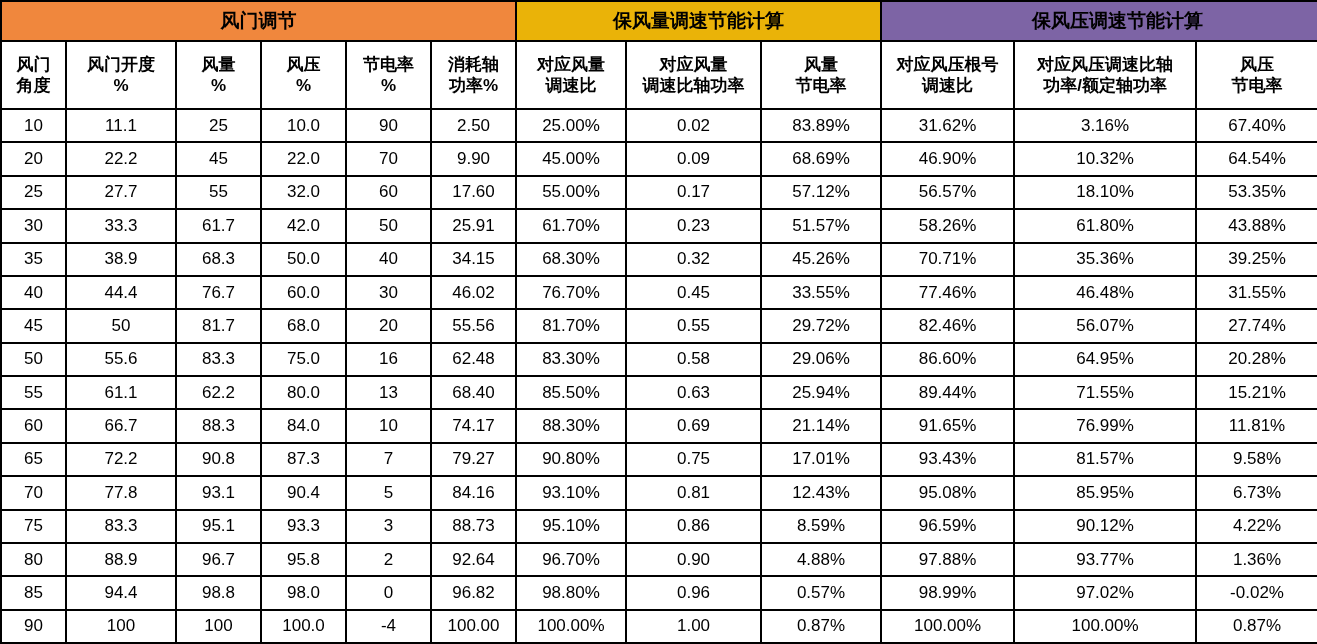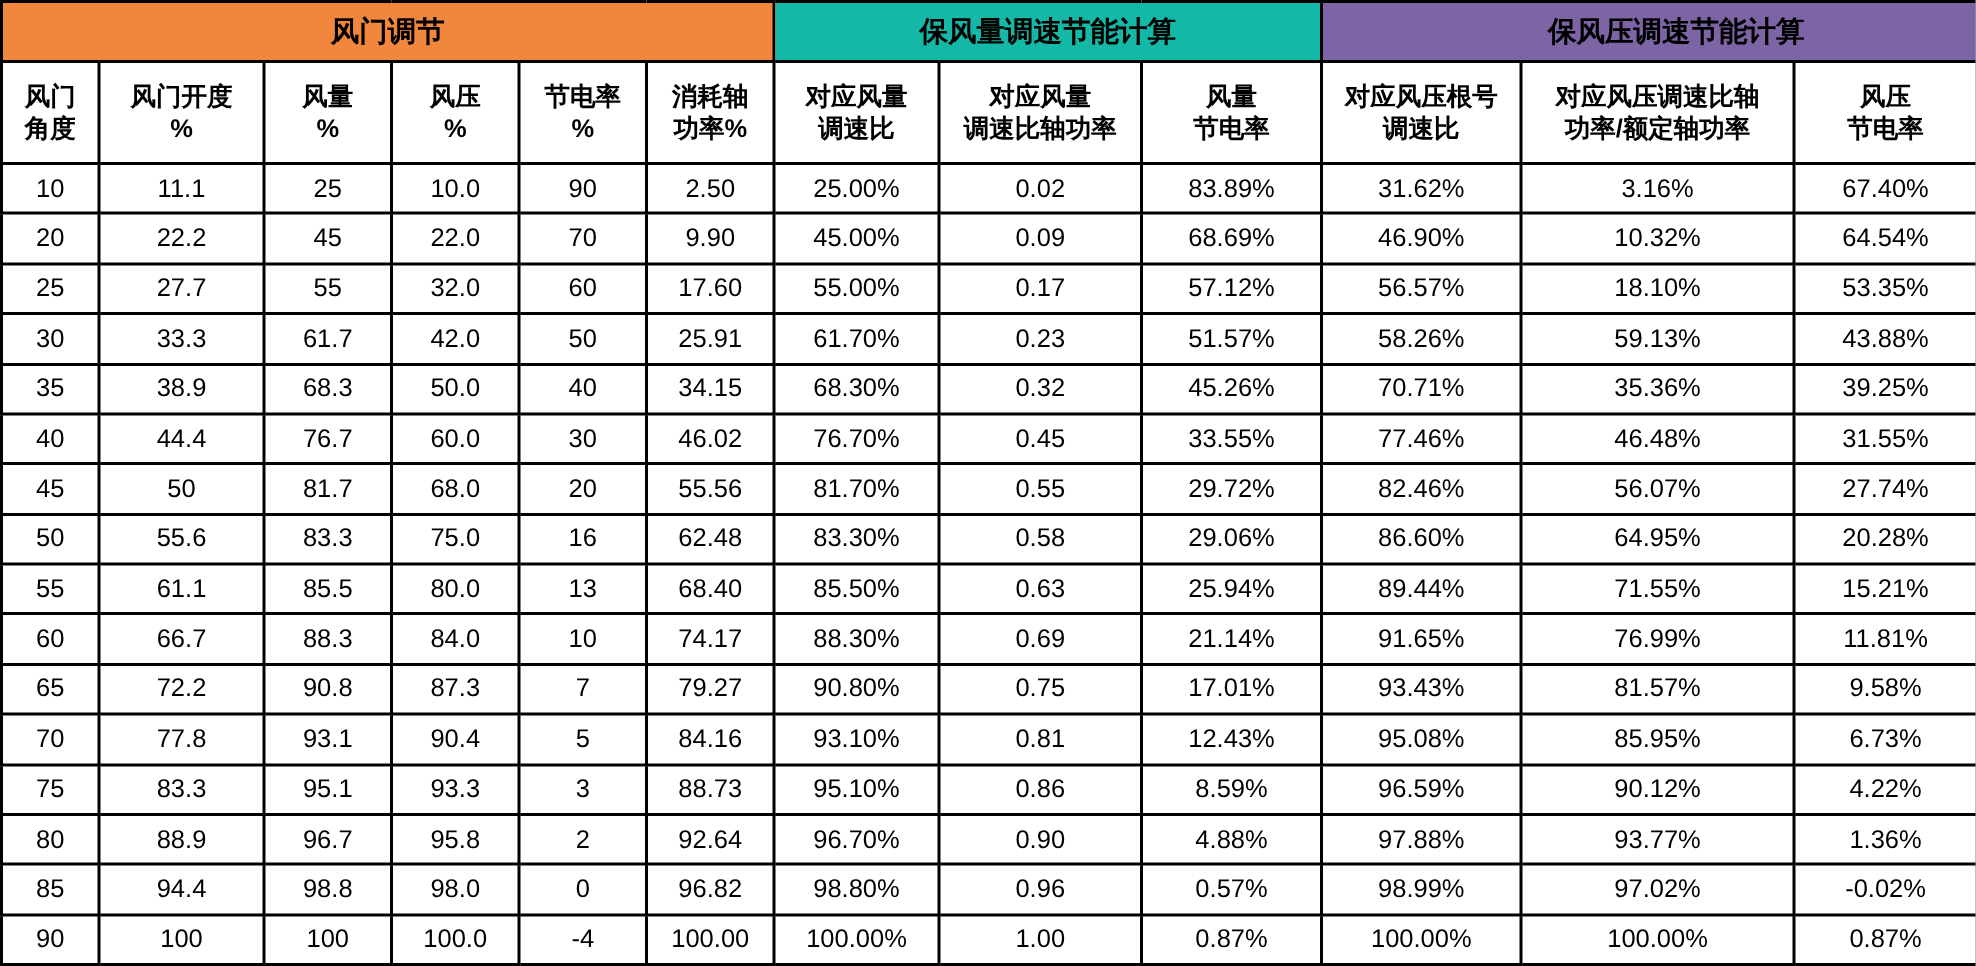--- a/index.html
+++ b/index.html
@@ -58,21 +58,21 @@
       <col style="width: 110px;">
       <col style="width: 135px;">
       <col style="width: 120px;">
       <col style="width: 133px;">
       <col style="width: 182px;">
       <col style="width: 122px;">
     </colgroup>
   <thead>
     <tr class="group-row">
         <th colspan="6" style="background: rgb(240, 135, 61);">风门调节</th>
-        <th colspan="3" style="background: #14b8a6;">保风量调速节能计算</th>
+        <th colspan="3" style="background: #eab308;">保风量调速节能计算</th>
         <th colspan="3" style="background: rgb(125, 100, 165); padding-left: 36px;">保风压调速节能计算</th>
       </tr>
     <tr class="colhead-row">
         <th>风门
 角度</th>
         <th>风门开度
 %</th>
         <th>风量
 %</th>
         <th>风压
@@ -142,21 +142,21 @@
         <td>30</td>
         <td>33.3</td>
         <td>61.7</td>
         <td>42.0</td>
         <td>50</td>
         <td>25.91</td>
         <td>61.70%</td>
         <td>0.23</td>
         <td>51.57%</td>
         <td>58.26%</td>
-        <td>59.13%</td>
+        <td>61.80%</td>
         <td>43.88%</td>
       </tr>
       <tr>
         <td>35</td>
         <td>38.9</td>
         <td>68.3</td>
         <td>50.0</td>
         <td>40</td>
         <td>34.15</td>
         <td>68.30%</td>
@@ -204,21 +204,21 @@
         <td>83.30%</td>
         <td>0.58</td>
         <td>29.06%</td>
         <td>86.60%</td>
         <td>64.95%</td>
         <td>20.28%</td>
       </tr>
       <tr>
         <td>55</td>
         <td>61.1</td>
-        <td>85.5</td>
+        <td>62.2</td>
         <td>80.0</td>
         <td>13</td>
         <td>68.40</td>
         <td>85.50%</td>
         <td>0.63</td>
         <td>25.94%</td>
         <td>89.44%</td>
         <td>71.55%</td>
         <td>15.21%</td>
       </tr>

